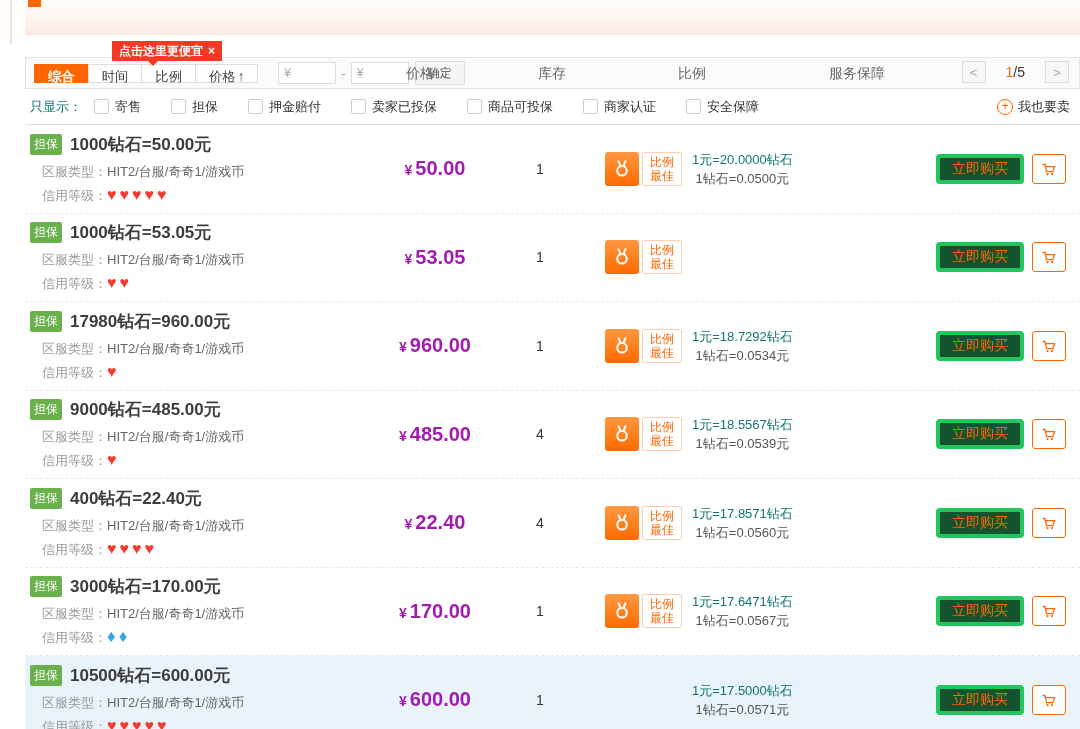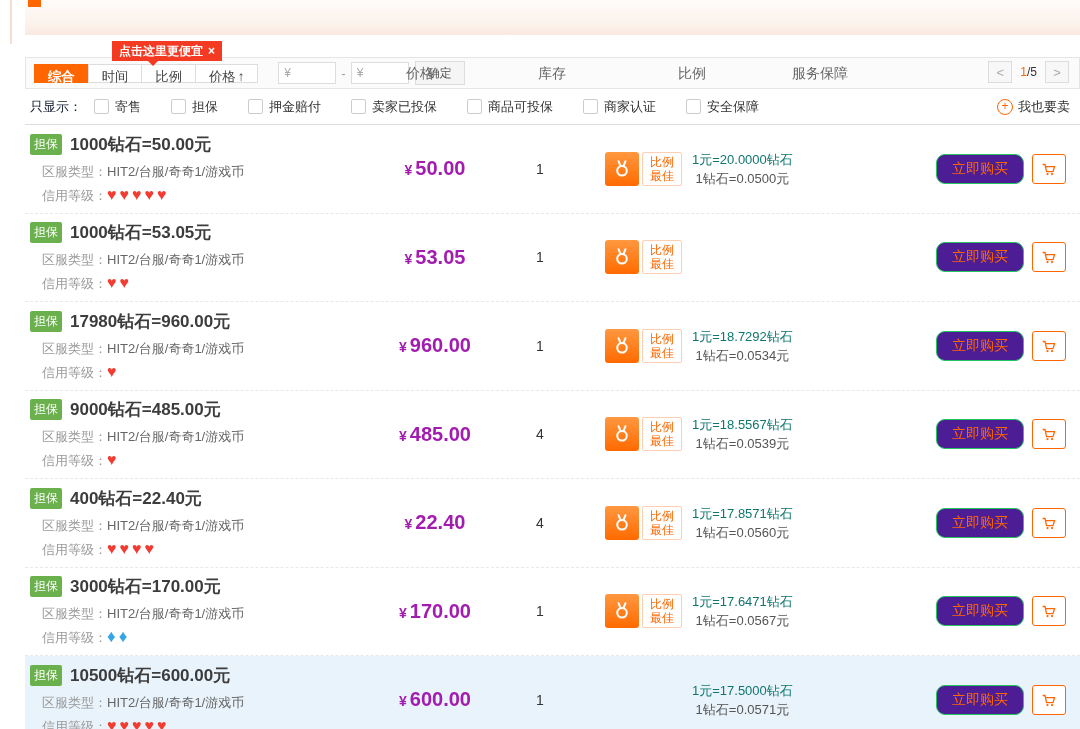--- a/index.html
+++ b/index.html
@@ -28,31 +28,31 @@
   .sort-btn.active{background:#ff6600;border-color:#ff6600;color:#fff;font-weight:bold;}
   .sort-arrow{margin-left:2px;color:#444;}
   .price-range{display:flex;align-items:center;margin-left:20px;}
   .price-input{width:46px;height:20px;border:1px solid #ddd;background:#fff;font-size:12px;
     padding:0 5px;color:#333;}
   .price-input::placeholder{color:#aaa;}
   .range-dash{margin:0 5px;color:#999;}
   .confirm-btn{height:24px;padding:0 12px;margin-left:6px;border:1px solid #ddd;background:#f5f5f5;
     color:#555;font-size:12px;cursor:pointer;}
   .col-header{position:absolute;top:0;height:30px;line-height:30px;color:#666;font-size:14px;}
-  .hd-price{left:380px;}.hd-stock{left:512px;}.hd-ratio{left:652px;}.hd-service{left:766px;}
+  .hd-price{left:380px;}.hd-stock{left:512px;}.hd-ratio{left:652px;}.hd-service{left:803px;}
   .pager{position:absolute;right:10px;top:3px;display:flex;align-items:center;}
   .pager-btn{width:24px;height:22px;border:1px solid #ddd;background:#f7f7f7;color:#aaa;
     font-size:13px;line-height:20px;text-align:center;cursor:pointer;}
-  .pager-text{margin:0 8px;font-size:12px;color:#333;}
+  .pager-text{margin:0 20px;font-size:14px;color:#333;}
   .pager-current{color:#ff6600;}
 
   
   .filter-row{height:35px;display:flex;align-items:center;border-bottom:1px solid #ddd;
     font-size:13px;background:#fff;}
-  .filter-label{color:#0f172a;margin-left:5px;margin-right:12px;}
+  .filter-label{color:#0f766e;margin-left:5px;margin-right:12px;}
   .chk{display:flex;align-items:center;margin-right:30px;cursor:pointer;color:#333;}
   .cb{width:13px;height:13px;border:1px solid #ccc;background:#fff;border-radius:2px;
     margin-right:6px;display:inline-block;}
   .sell-link{margin-left:auto;margin-right:10px;display:flex;align-items:center;color:#333;cursor:pointer;}
   .plus-circle{width:14px;height:14px;border:1px solid #ff6600;border-radius:50%;color:#ff6600;
     font-size:12px;line-height:13px;text-align:center;margin-right:5px;display:inline-block;}
 
   
   .row{height:88.5px;box-sizing:border-box;display:flex;align-items:center;
     border-bottom:1px dashed #e8e8e8;background:#fff;}
@@ -79,21 +79,21 @@
   .medal{width:34px;height:34px;background:linear-gradient(180deg,#ff9840,#ff6a00);border-radius:3px;
     display:flex;align-items:center;justify-content:center;}
   .medal svg{width:22px;height:22px;}
   .best-text{border:1px solid #ffcdb0;background:#fff;border-radius:2px;margin-left:3px;
     padding:2px 7px;display:flex;flex-direction:column;justify-content:center;}
   .best-text span{color:#ff6600;font-size:12px;line-height:14px;white-space:nowrap;}
   .rates{font-size:13px;line-height:19px;white-space:nowrap;}
   .rate-cny{color:#0f766e;}
   .rate-item{color:#555;text-align:center;}
   .col-actions{margin-left:auto;padding-right:14px;display:flex;align-items:center;}
-  .buy-btn{width:88px;height:30px;border:1px solid #22c55e;border-radius:9px;background:#4c1d95;
+  .buy-btn{width:88px;height:30px;border:4px solid #22c55e;border-radius:4px;background:#14532d;
     color:#ff6600;font-size:14px;cursor:pointer;font-family:inherit;}
   .cart-btn{width:34px;height:30px;border:1px solid #ff6600;border-radius:3px;background:#fff;
     margin-left:8px;cursor:pointer;display:flex;align-items:center;justify-content:center;}
   .cart-btn svg{width:18px;height:18px;}
 </style>
 </head>
 <body>
 
 <div class="page">
   <div class="left-rule"></div>

